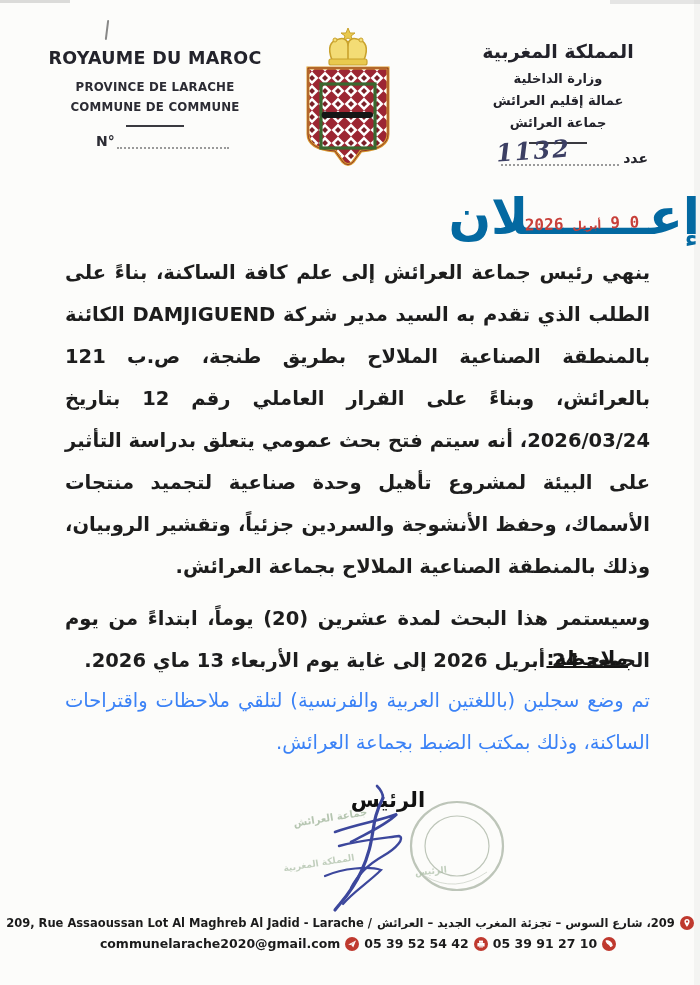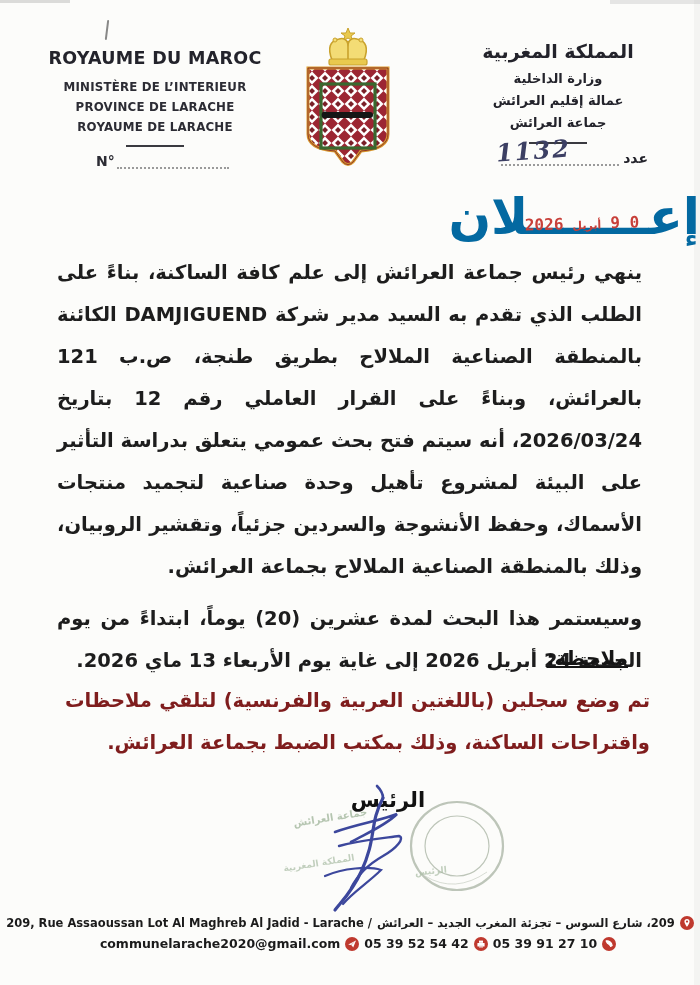--- a/index.html
+++ b/index.html
@@ -63,37 +63,37 @@
     direction:rtl;text-align:center;
     color:#c8403a;transform:rotate(-1.5deg);
     white-space:nowrap;
   }
   .date-stamp .day{font-family:"DejaVu Sans Mono","Liberation Mono",monospace;font-size:16px;font-weight:bold;letter-spacing:4px;}
   .date-stamp .month{font-size:11px;font-weight:bold;margin:0 4px;}
   .date-stamp .year{font-family:"DejaVu Sans Mono","Liberation Mono",monospace;font-size:16px;font-weight:bold;letter-spacing:1px;}
 
   
   .body-text{
-    position:absolute;left:57px;top:252px;width:585px;
+    position:absolute;left:65px;top:252px;width:585px;
     direction:rtl;text-align:justify;
     font-size:19.5px;font-weight:bold;color:#1d1d1d;
     line-height:42px;
   }
   .body-text p{margin:0 0 10px 0;}
   .body-text p:last-child{margin-bottom:0;}
   .note-heading{
     direction:rtl;text-align:right;
     font-size:20px;font-weight:bold;color:#151515;
     text-decoration:underline;
     margin:6px 22px 10px 0;
   }
   .note-wrap{position:absolute;left:65px;top:640px;width:585px;}
   .note-body{
     direction:rtl;text-align:justify;
-    font-size:19.5px;font-weight:bold;color:#7f1d1d;line-height:42px;
+    font-size:19.5px;font-weight:normal;color:#3b82f6;line-height:42px;
   }
 
   
   .president{
     position:absolute;left:333px;top:788px;width:110px;
     direction:rtl;text-align:center;
     font-size:21px;font-weight:bold;color:#111;
   }
   .sig-zone{position:absolute;left:265px;top:780px;width:260px;height:140px;}
   .stamp-faint{position:absolute;color:#a9bca4;direction:rtl;font-weight:bold;}
@@ -115,23 +115,22 @@
 
 <div class="page">
 
   <div class="edge-band"></div>
   <div class="corner-smudge-left"></div>
   <div class="corner-smudge-right"></div>
   <div class="fleck"></div>
 
   <div class="hdr-left">
     <div class="l1">ROYAUME DU MAROC</div>
-    <div class="l2">MINISTÈRE DE L’INTERIEUR</div>
     <div class="l3">PROVINCE DE LARACHE</div>
-    <div class="l4">ROYAUME DE LARACHE</div>
+    <div class="l4">COMMUNE DE COMMUNE</div>
     <div class="hdr-rule"></div>
     <div class="numero-row">
       <span class="no-label">N°</span>
       <span class="dotline"></span>
     </div>
   </div>
 
   <div class="emblem">
     <svg viewBox="0 0 98 144" xmlns="http://www.w3.org/2000/svg">
       <defs>

